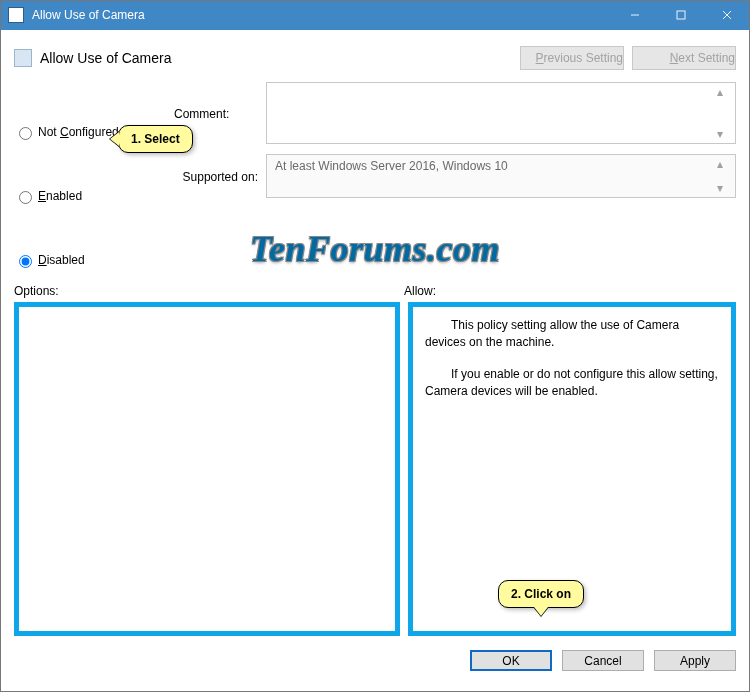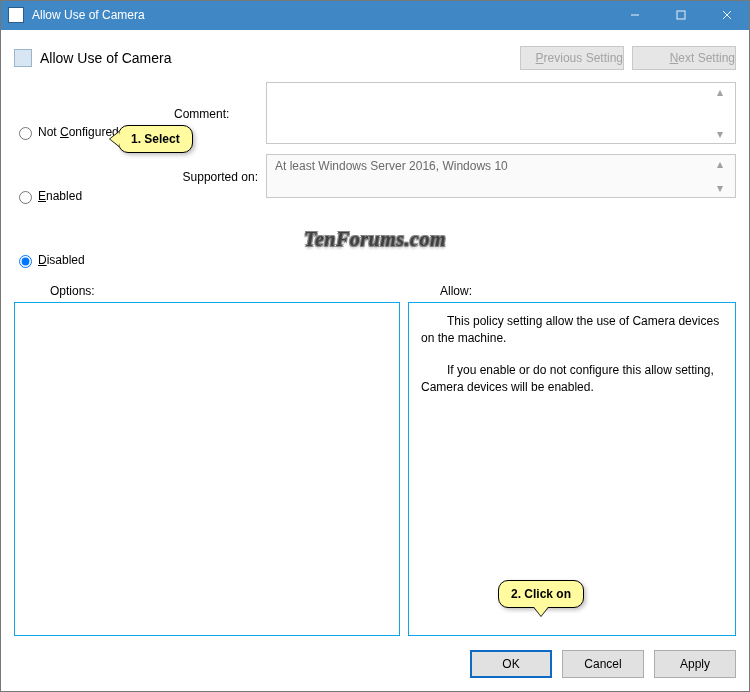--- a/index.html
+++ b/index.html
@@ -24,42 +24,42 @@
 .radio-item input { margin-right: 6px; }
 .radio-item label { font-size: 12px; }
 .radio-item label .u { text-decoration: underline; }
 .right-fields { flex: 1; }
 .field-row { display: flex; margin-bottom: 10px; align-items: center; }
 .field-row .lbl { width: 92px; font-size: 12px; padding-top: 2px; }
 .commentbox { flex: 1; height: 62px; border: 1px solid #c8c8c8; padding: 4px; position: relative; background: #fff; }
 .supportedbox { flex: 1; height: 44px; border: 1px solid #c8c8c8; background: #fafafa; padding: 4px 8px; font-size: 12px; position: relative; color: #6a6a6a; }
 .scroll-chevrons { position: absolute; right: 2px; top: 0; bottom: 0; width: 16px; display: flex; flex-direction: column; justify-content: space-between; color: #a0a0a0; font-size: 9px; padding: 2px 0; }
 
-.panes-header { display: flex; padding: 4px 14px 4px 14px; margin-left: 36px; }
+.panes-header { display: flex; padding: 4px 14px 4px 14px; }
 .panes-header .lbl { font-size: 12px; }
 .panes-header .left { width: 390px; }
 
 .panes { display: flex; padding: 0 14px; gap: 8px; }
-.pane { border: 1px solid #0ea5e9; background: #fff; height: 334px; padding: 10px 12px; font-size: 12px; overflow: hidden; }
+.pane { border: 5px solid #0ea5e9; background: #fff; height: 334px; padding: 10px 12px; font-size: 12px; overflow: hidden; }
 .pane.options { width: 386px; }
 .pane.help { flex: 1; line-height: 1.45; }
 .pane.help p { margin: 0 0 14px 0; text-indent: 26px; }
 
 .bottom-btns { display: flex; justify-content: flex-end; gap: 10px; padding: 14px 14px 0 0; }
-.btn { width: 82px; height: 28px; border: 1px solid #adadad; background: #e1e1e1; display: flex; align-items: center; justify-content: center; font-size: 12px; }
+.btn { width: 82px; height: 21px; border: 1px solid #adadad; background: #e1e1e1; display: flex; align-items: center; justify-content: center; font-size: 12px; }
 .btn.primary { border: 2px solid #0e6ac2; }
 
 .callout { position: absolute; background: #fffb9e; border: 1px solid #000; border-radius: 10px; padding: 6px 12px; font-weight: bold; font-size: 12px; box-shadow: 2px 2px 4px rgba(0,0,0,.25); }
 .callout::after, .callout::before { content: ""; position: absolute; }
 .callout.left-point::before { left: -18px; top: 50%; margin-top: -8px; border: 8px solid transparent; border-right: 10px solid #000; }
 .callout.left-point::after { left: -16px; top: 50%; margin-top: -7px; border: 7px solid transparent; border-right: 9px solid #fffb9e; }
 .callout.down-point::before { left: 50%; bottom: -18px; margin-left: -8px; border: 8px solid transparent; border-top: 10px solid #000; }
 .callout.down-point::after { left: 50%; bottom: -16px; margin-left: -7px; border: 7px solid transparent; border-top: 9px solid #fffb9e; }
 
-.watermark { position: absolute; left: 50%; top: 228px; transform: translateX(-50%); font-family: Georgia, 'Times New Roman', serif; font-size: 20px; font-style: italic; font-weight: 600; color: #404040; letter-spacing: .5px; text-shadow: -1px -1px 0 #888, 1px -1px 0 #888, -1px 1px 0 #888, 1px 1px 0 #888, 0 2px 3px rgba(0,0,0,.35); pointer-events: none; white-space: nowrap; }
+.watermark { position: absolute; left: 50%; top: 228px; transform: translateX(-50%); font-family: Georgia, 'Times New Roman', serif; font-size: 36px; font-style: italic; font-weight: 600; color: #0369a1; letter-spacing: .5px; text-shadow: -1px -1px 0 #888, 1px -1px 0 #888, -1px 1px 0 #888, 1px 1px 0 #888, 0 2px 3px rgba(0,0,0,.35); pointer-events: none; white-space: nowrap; }
 
 .outer-frame { position: absolute; inset: 0; border: 1px solid #777; pointer-events: none; }
 </style>
 </head>
 <body>
 
 <div class="titlebar">
   <span class="ico"></span>
   <span class="title">Allow Use of Camera</span>
   <div class="winbtns">

